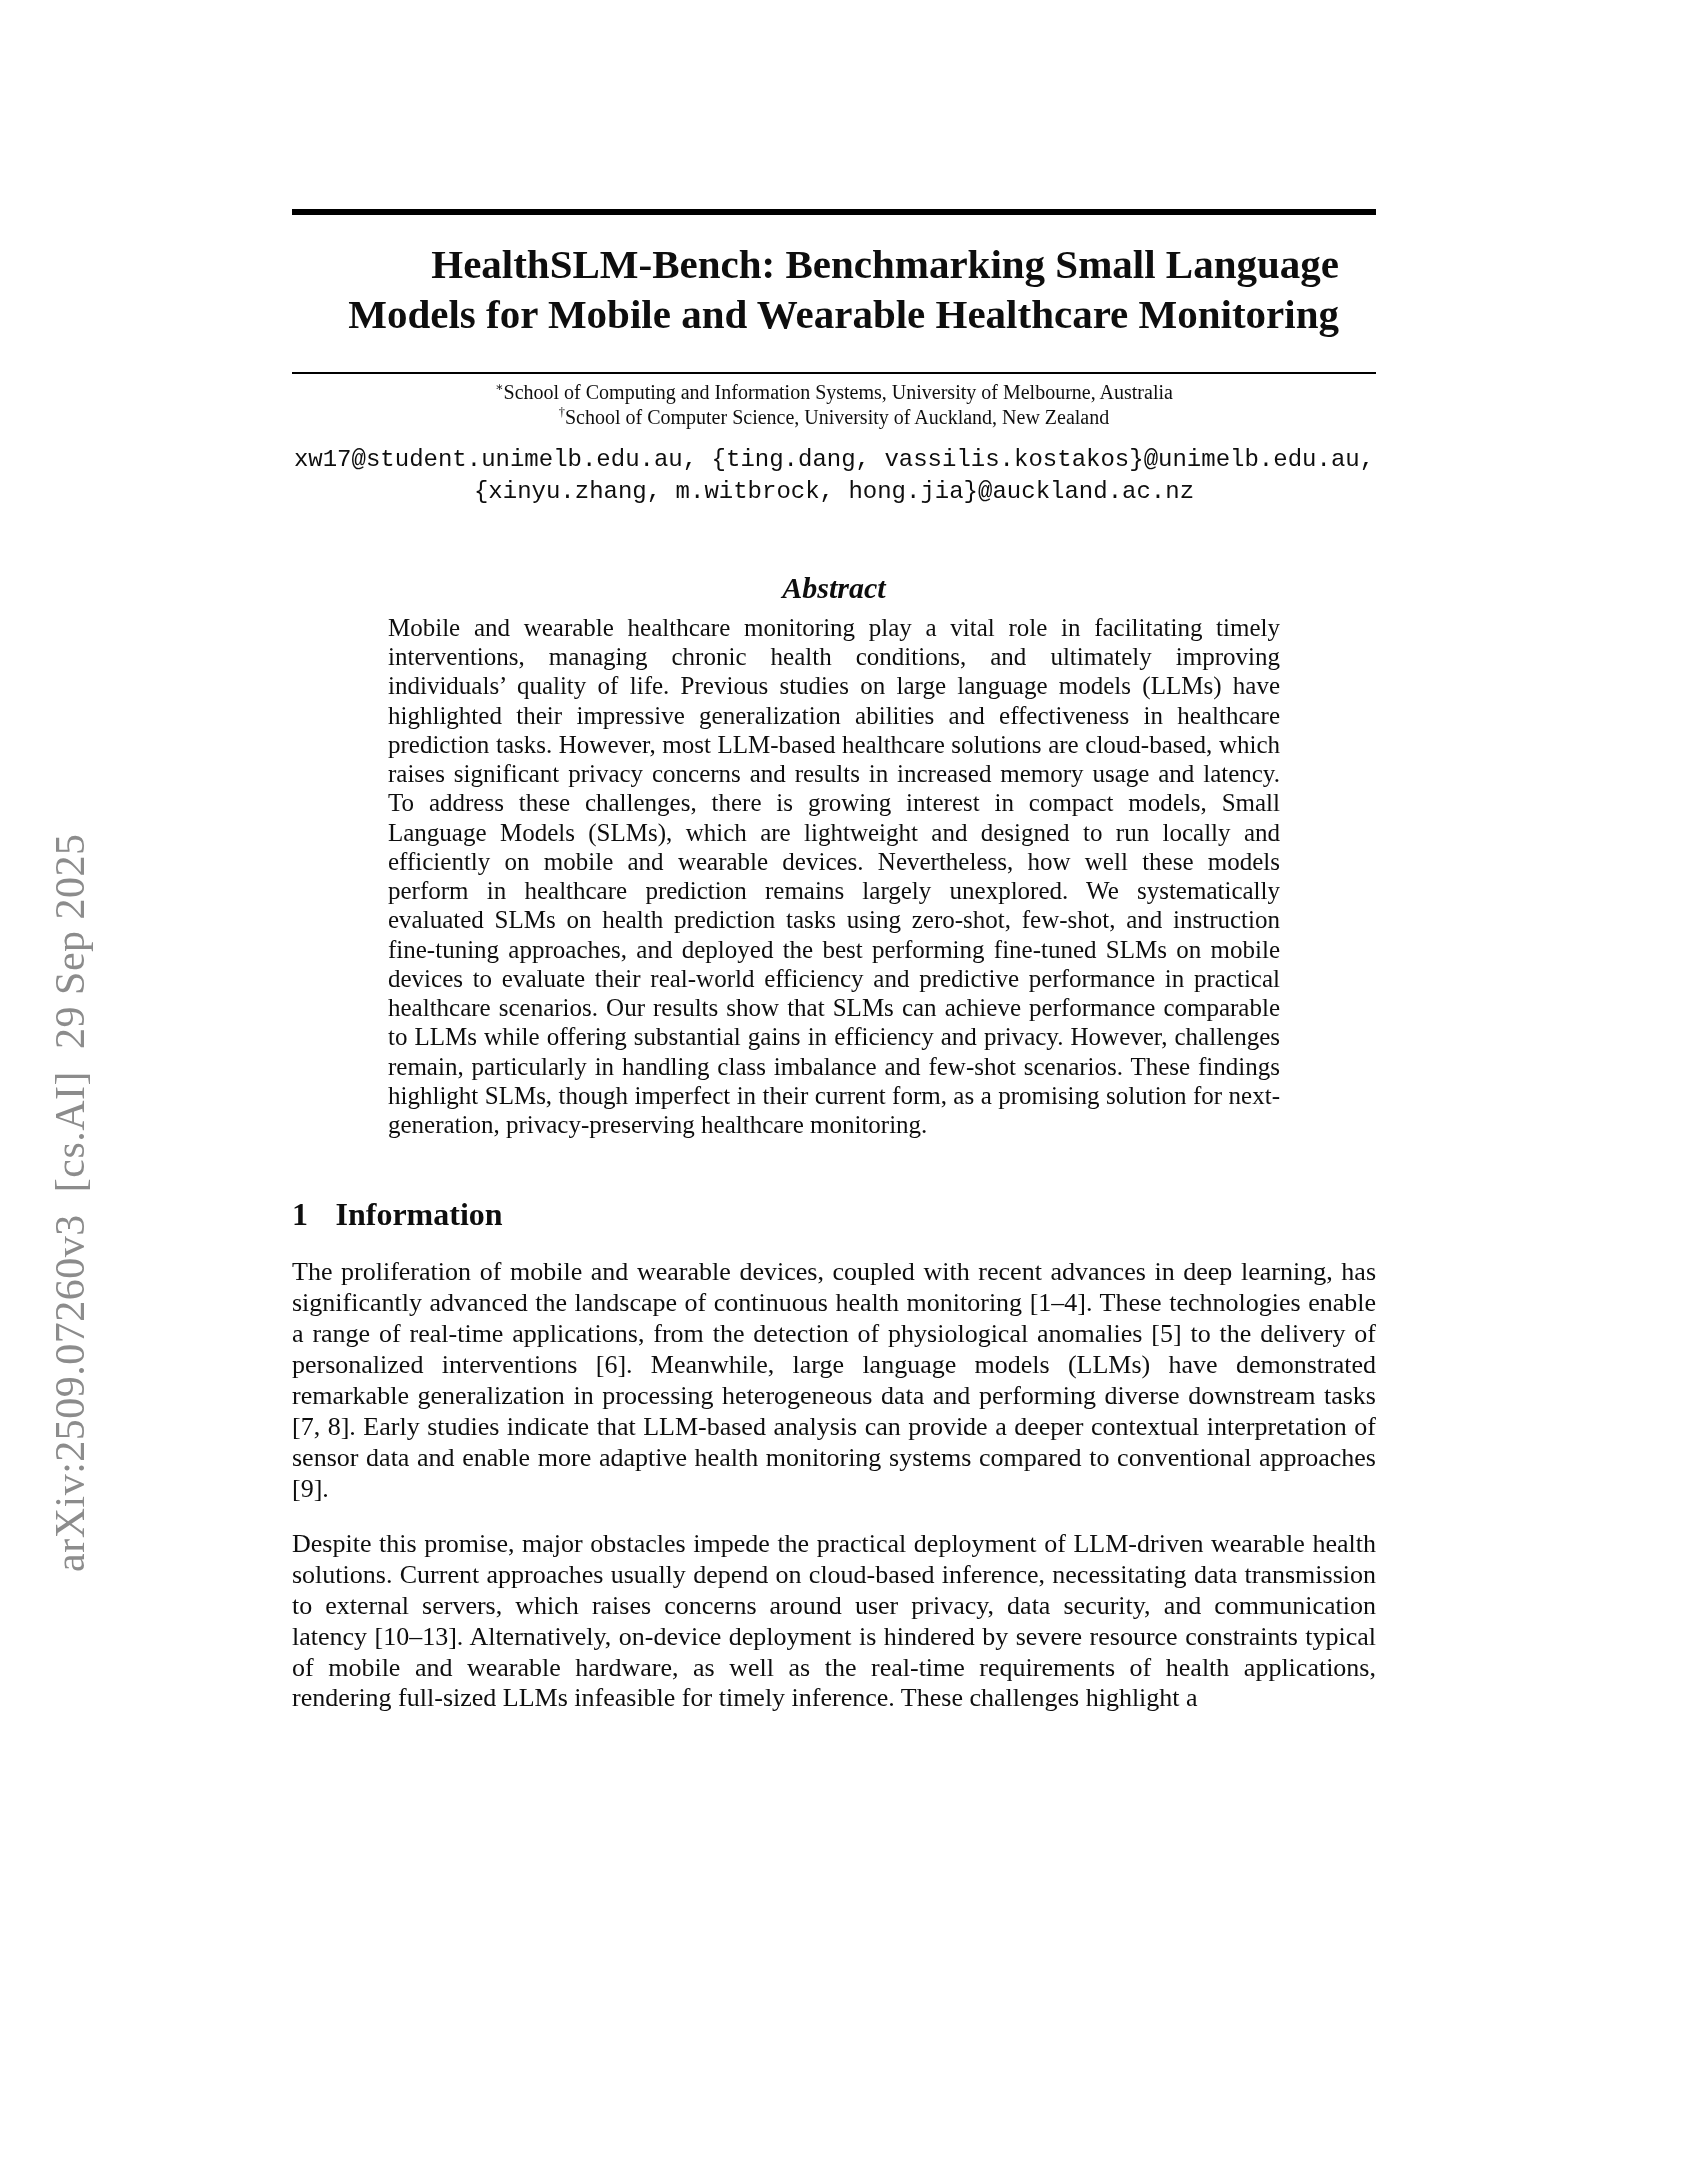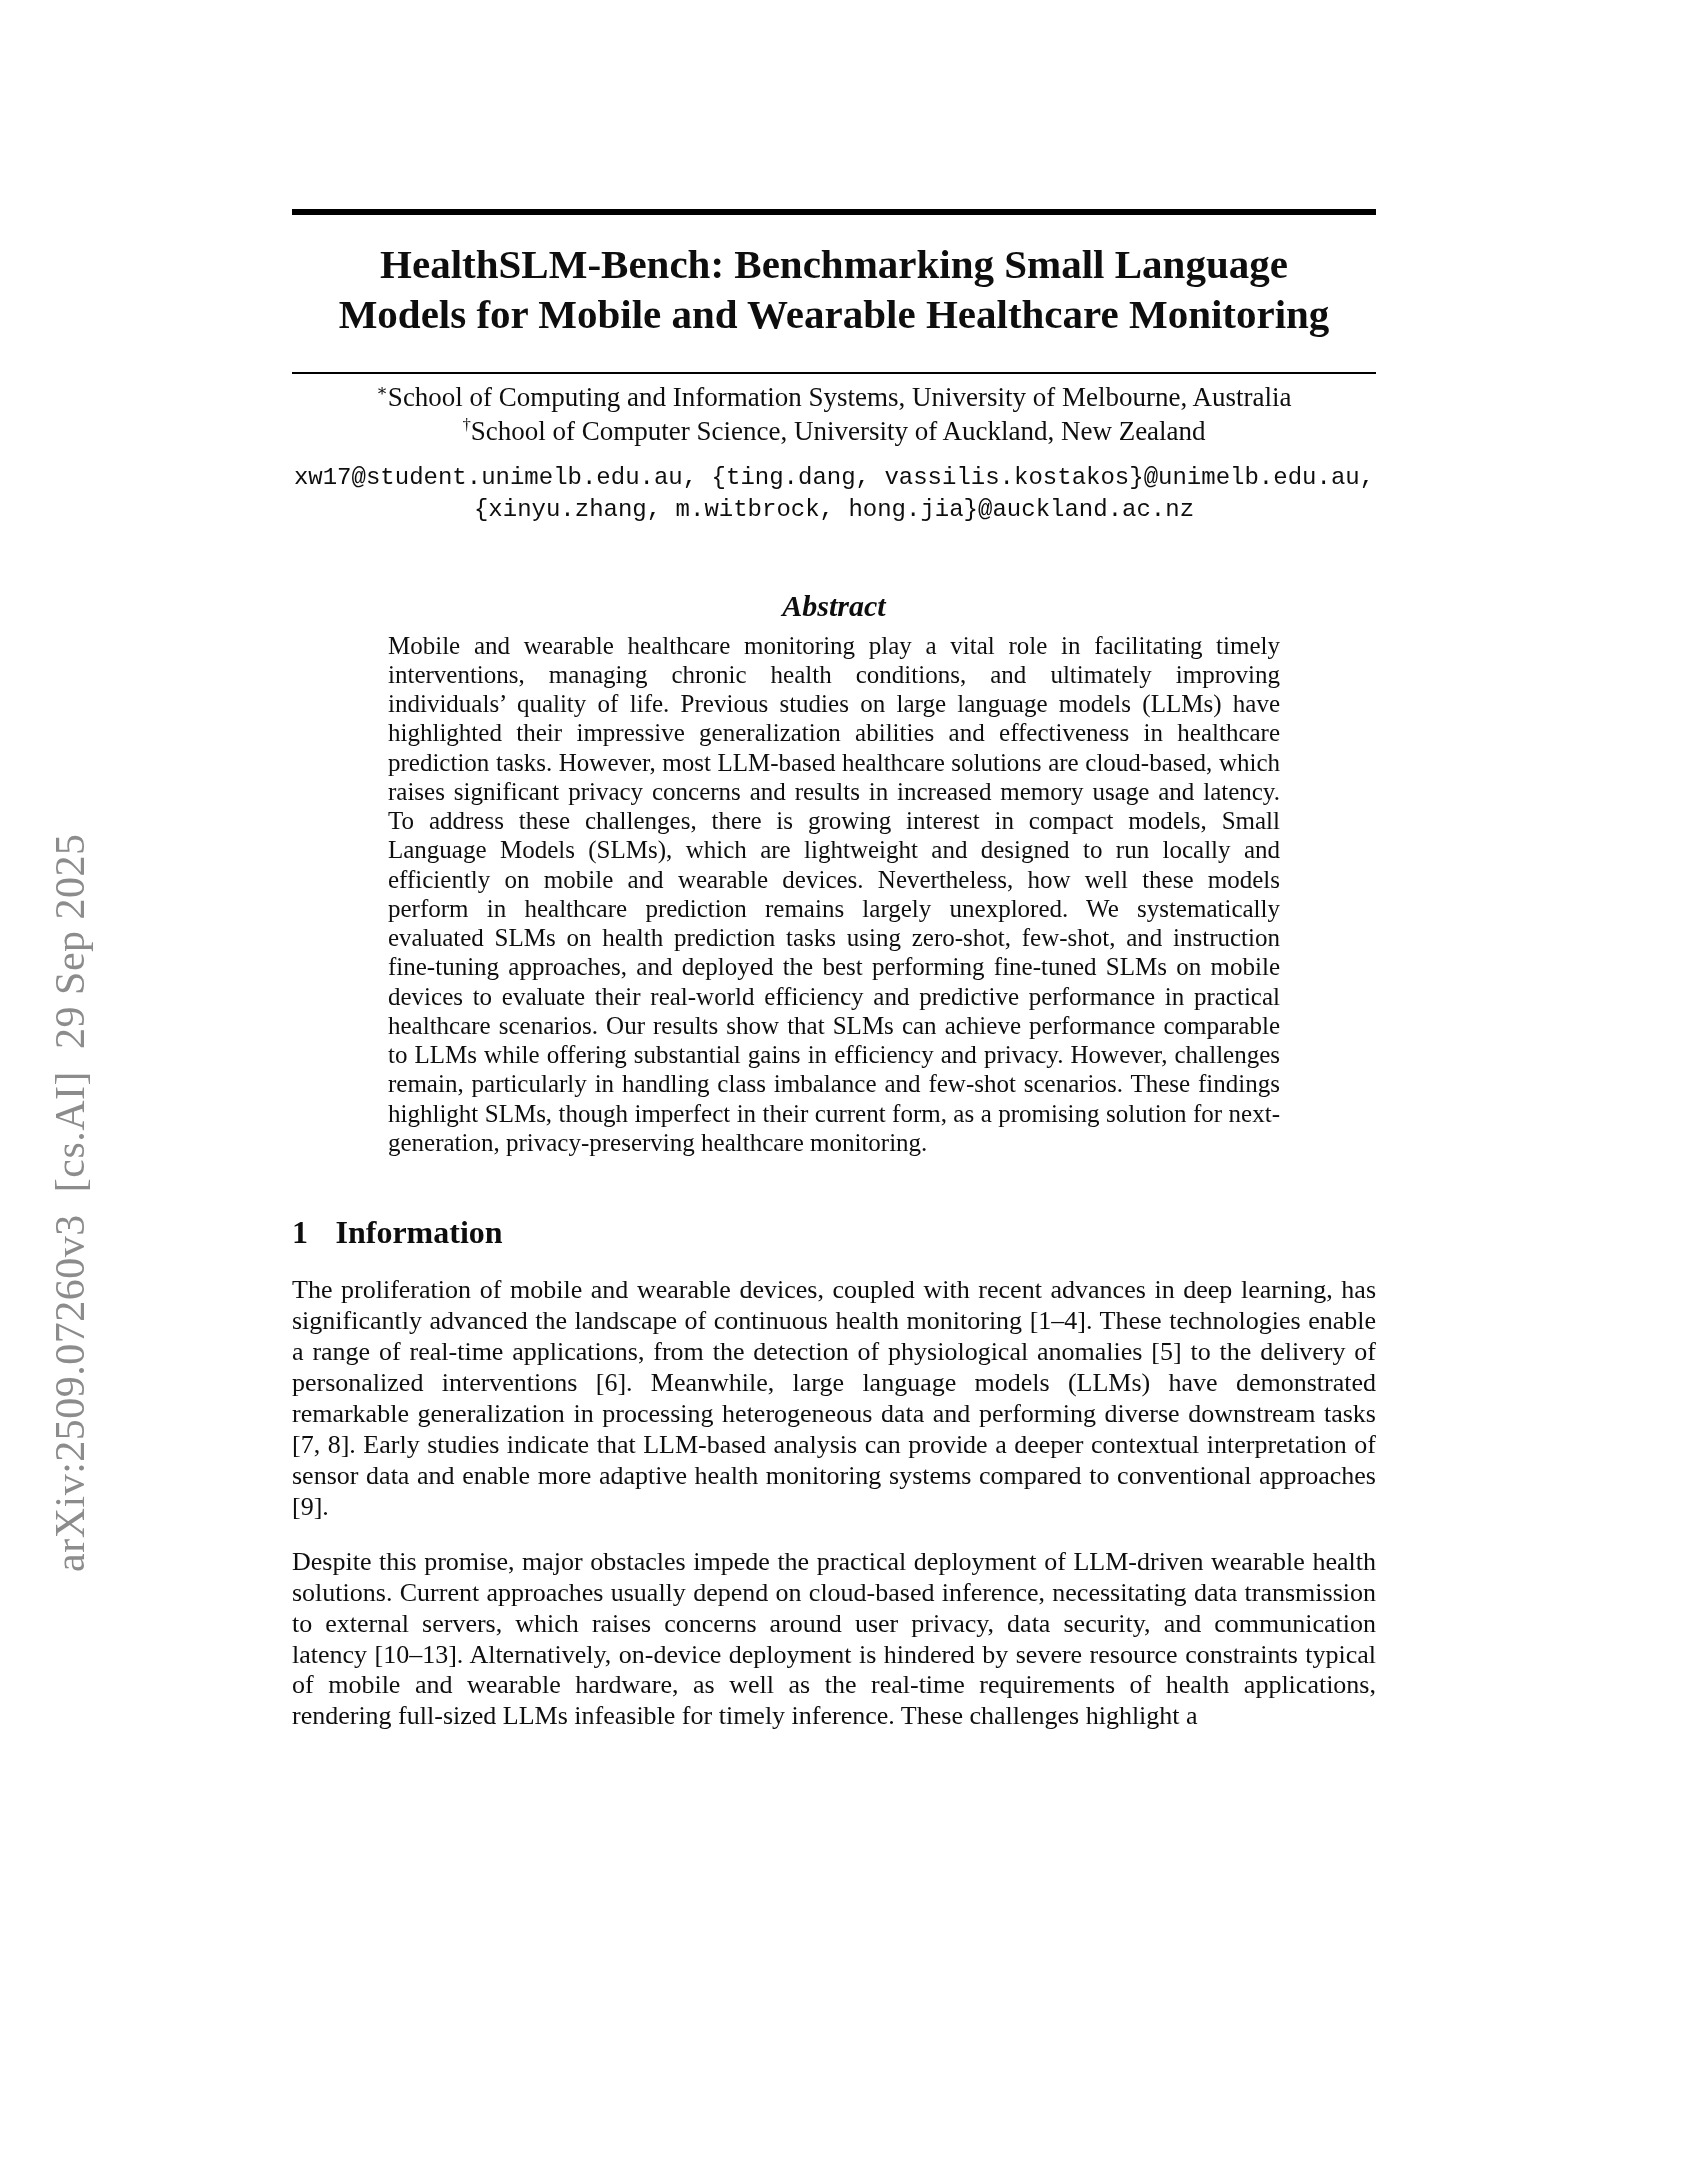--- a/index.html
+++ b/index.html
@@ -41,36 +41,36 @@
   }
 
   .rule-thick { height: 5.5px; background: #000; }
   .rule-thin  { height: 2.8px; background: #000; margin-top: 33px; }
 
   .title {
     margin-top: 24px;
     padding: 0 37px;
     font-size: 41px;
     font-weight: bold;
-    text-align: center;
+    text-align: right;
     line-height: 1.22;
   }
 
   .authors {
     margin-top: 61px;
     text-align: center;
     font-size: 27.5px;
     font-weight: bold;
   }
   sup { font-size: 62%; line-height: 0; }
 
   .affiliations {
     margin-top: 5.5px;
     text-align: center;
-    font-size: 27px;
+    font-size: 20px;
     line-height: 1.28;
   }
 
   .emails {
     margin-top: 13px;
     text-align: center;
     font-family: "Liberation Mono", "DejaVu Sans Mono", monospace;
     font-size: 24px;
     line-height: 1.35;
   }

